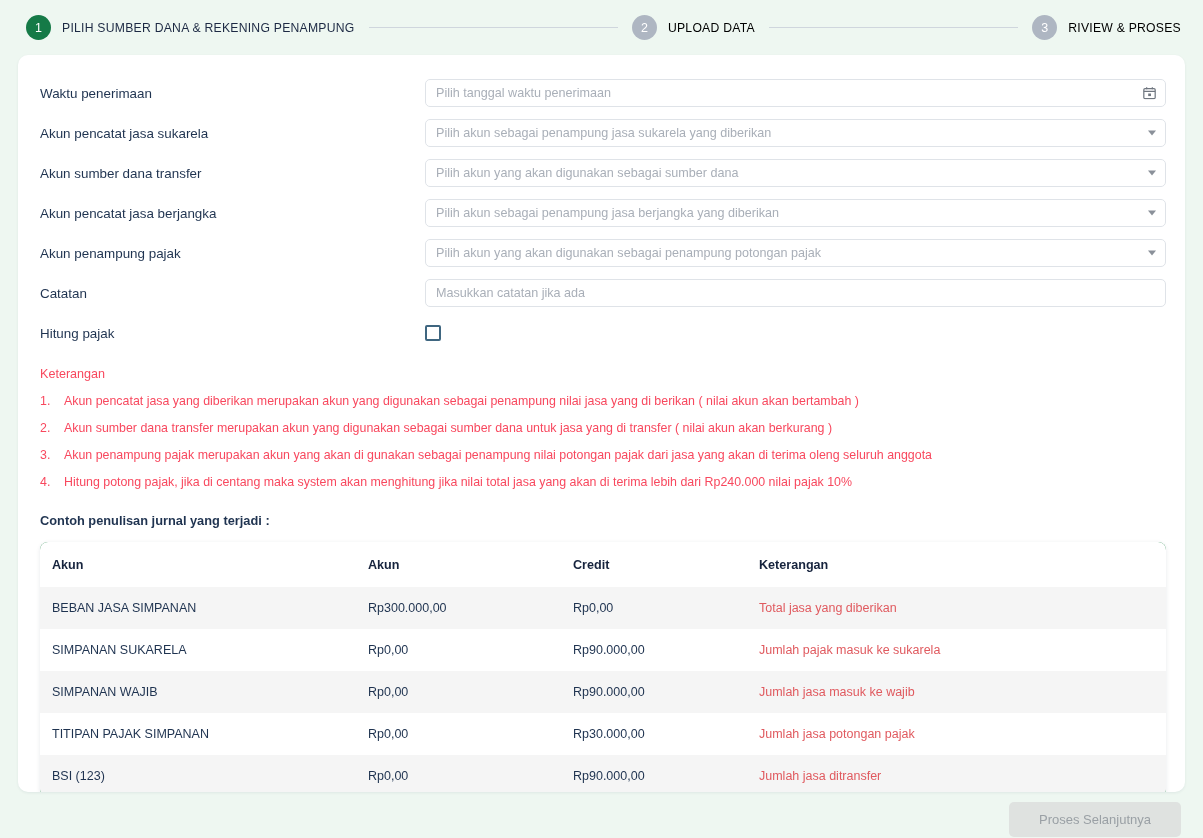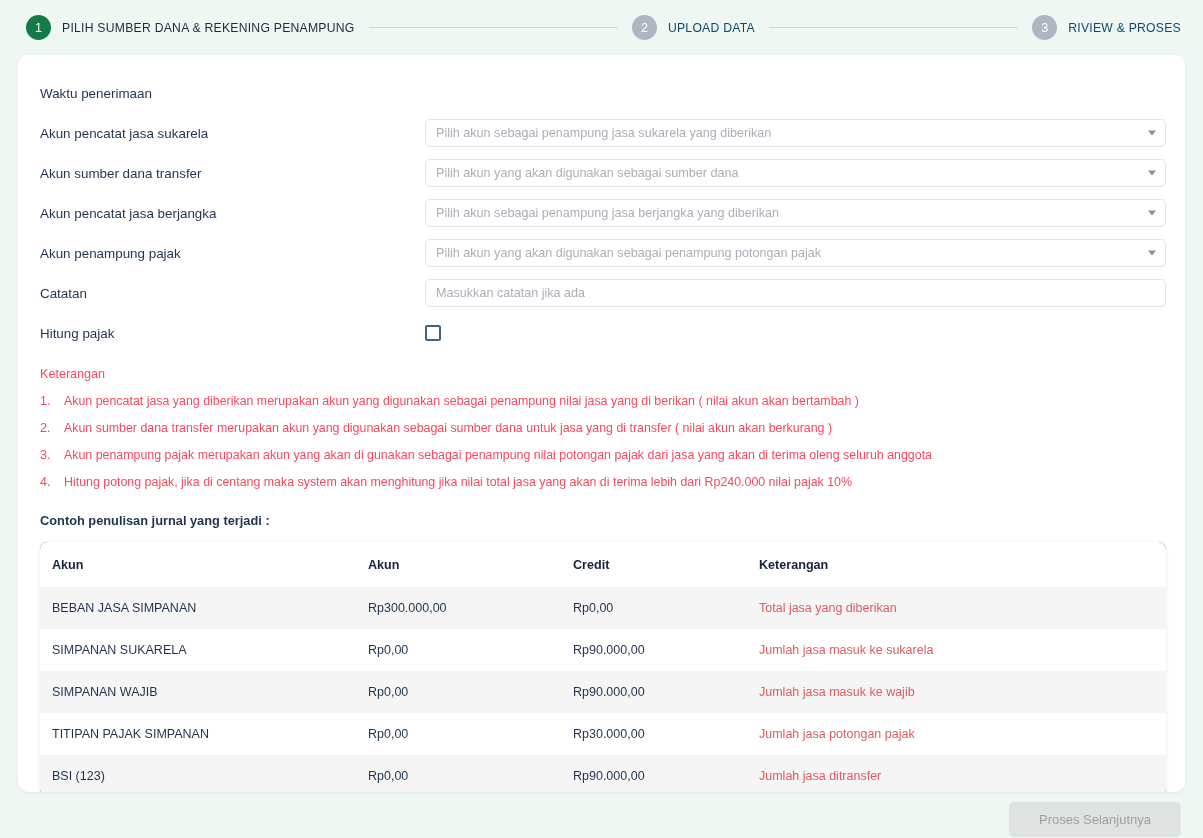--- a/index.html
+++ b/index.html
@@ -38,21 +38,21 @@
     flex: 0 0 auto;
   }
   .step-circle.active { background: #157a47; }
   .step-circle.inactive { background: #aeb6c2; }
   .step-label {
     font-size: 12.2px;
     letter-spacing: .25px;
     white-space: nowrap;
   }
   .step-label.active { color: #1d2a44; }
-  .step-label.inactive { color: #0c4a6e; }
+  .step-label.inactive { color: #000000; }
   .step-line {
     flex: 1 1 auto;
     height: 1px;
     background: #cfd6dd;
     margin: 0 14px;
     min-width: 20px;
   }
 
   
   .card {
@@ -233,20 +233,32 @@
   <div class="step">
     <div class="step-circle inactive">3</div>
     <div class="step-label inactive">RIVIEW &amp; PROSES</div>
   </div>
 </div>
 
 <div class="card">
 
   <div class="form-row">
     <div class="form-label">Waktu penerimaan</div>
+    <div class="field">
+      <div class="field-box">Pilih tanggal waktu penerimaan</div>
+      <span class="field-icon">
+        <svg width="13" height="13" viewBox="0 0 16 16">
+          <rect x="1" y="2.5" width="14" height="12.5" rx="1.5" fill="none" stroke="#6f767f" stroke-width="1.5"></rect>
+          <line x1="1" y1="6" x2="15" y2="6" stroke="#6f767f" stroke-width="1.5"></line>
+          <line x1="4.5" y1="0.8" x2="4.5" y2="3.4" stroke="#6f767f" stroke-width="1.5"></line>
+          <line x1="11.5" y1="0.8" x2="11.5" y2="3.4" stroke="#6f767f" stroke-width="1.5"></line>
+          <rect x="6.4" y="8.6" width="3.4" height="3.2" fill="#6f767f"></rect>
+        </svg>
+      </span>
+    </div>
   </div>
 
   <div class="form-row">
     <div class="form-label">Akun pencatat jasa sukarela</div>
     <div class="field">
       <div class="field-box">Pilih akun sebagai penampung jasa sukarela yang diberikan</div>
       <span class="field-icon">
           <i class="caret"></i>
         </span>
     </div>
@@ -333,21 +345,21 @@
         <tr>
           <td class="col-akun">BEBAN JASA SIMPANAN</td>
           <td class="col-debit">Rp300.000,00</td>
           <td class="col-credit">Rp0,00</td>
           <td class="col-ket ket">Total jasa yang diberikan</td>
         </tr>
         <tr>
           <td class="col-akun">SIMPANAN SUKARELA</td>
           <td class="col-debit">Rp0,00</td>
           <td class="col-credit">Rp90.000,00</td>
-          <td class="col-ket ket">Jumlah jasa masuk ke sukarela</td>
+          <td class="col-ket ket">Jumlah pajak masuk ke sukarela</td>
         </tr>
         <tr>
           <td class="col-akun">SIMPANAN WAJIB</td>
           <td class="col-debit">Rp0,00</td>
           <td class="col-credit">Rp90.000,00</td>
           <td class="col-ket ket">Jumlah jasa masuk ke wajib</td>
         </tr>
         <tr>
           <td class="col-akun">TITIPAN PAJAK SIMPANAN</td>
           <td class="col-debit">Rp0,00</td>

